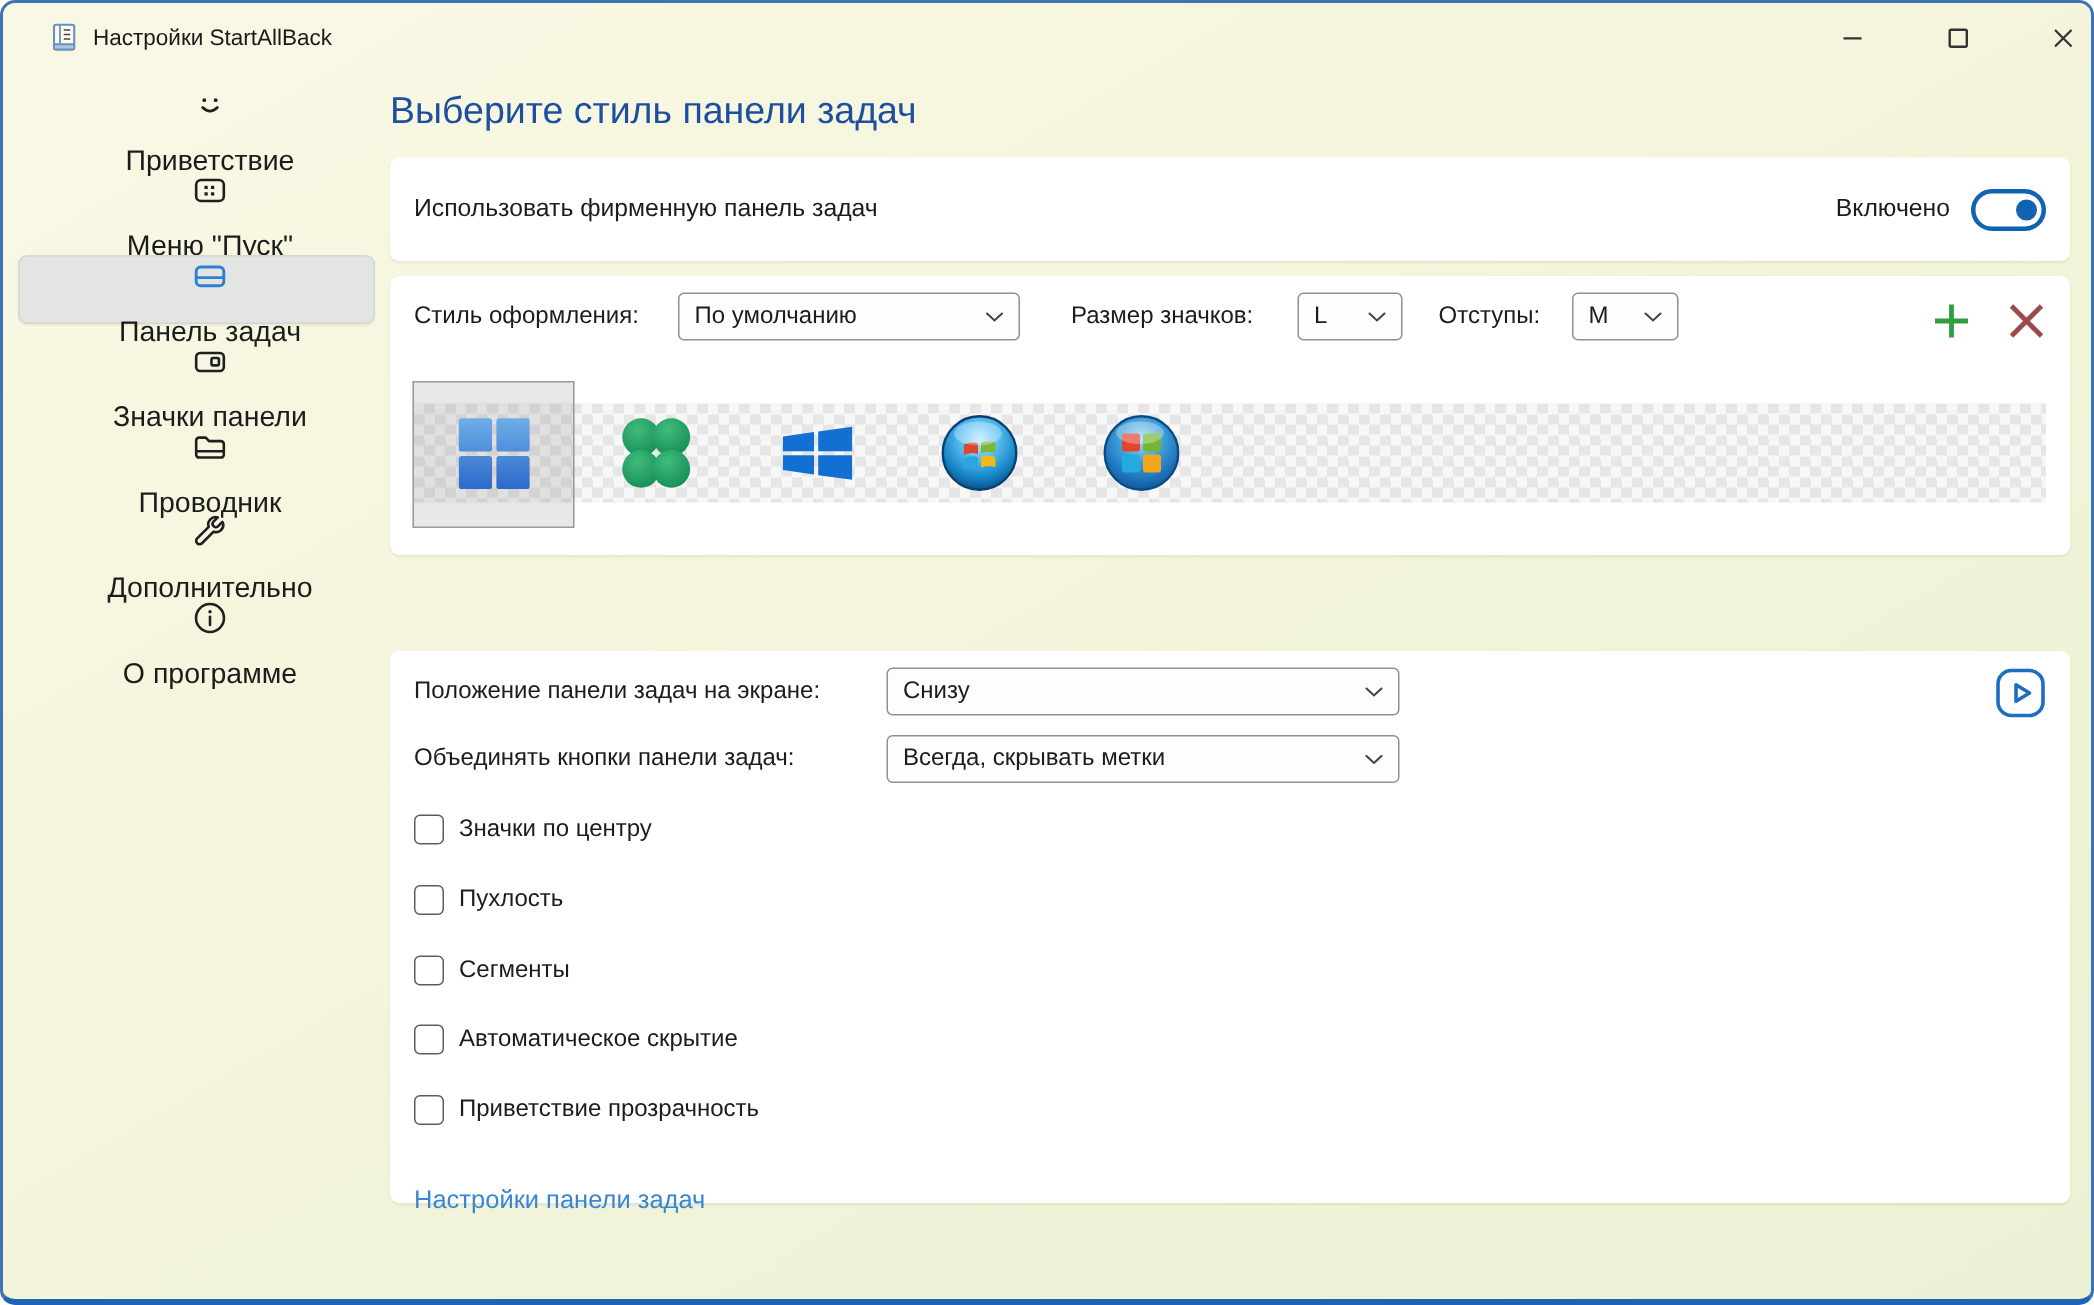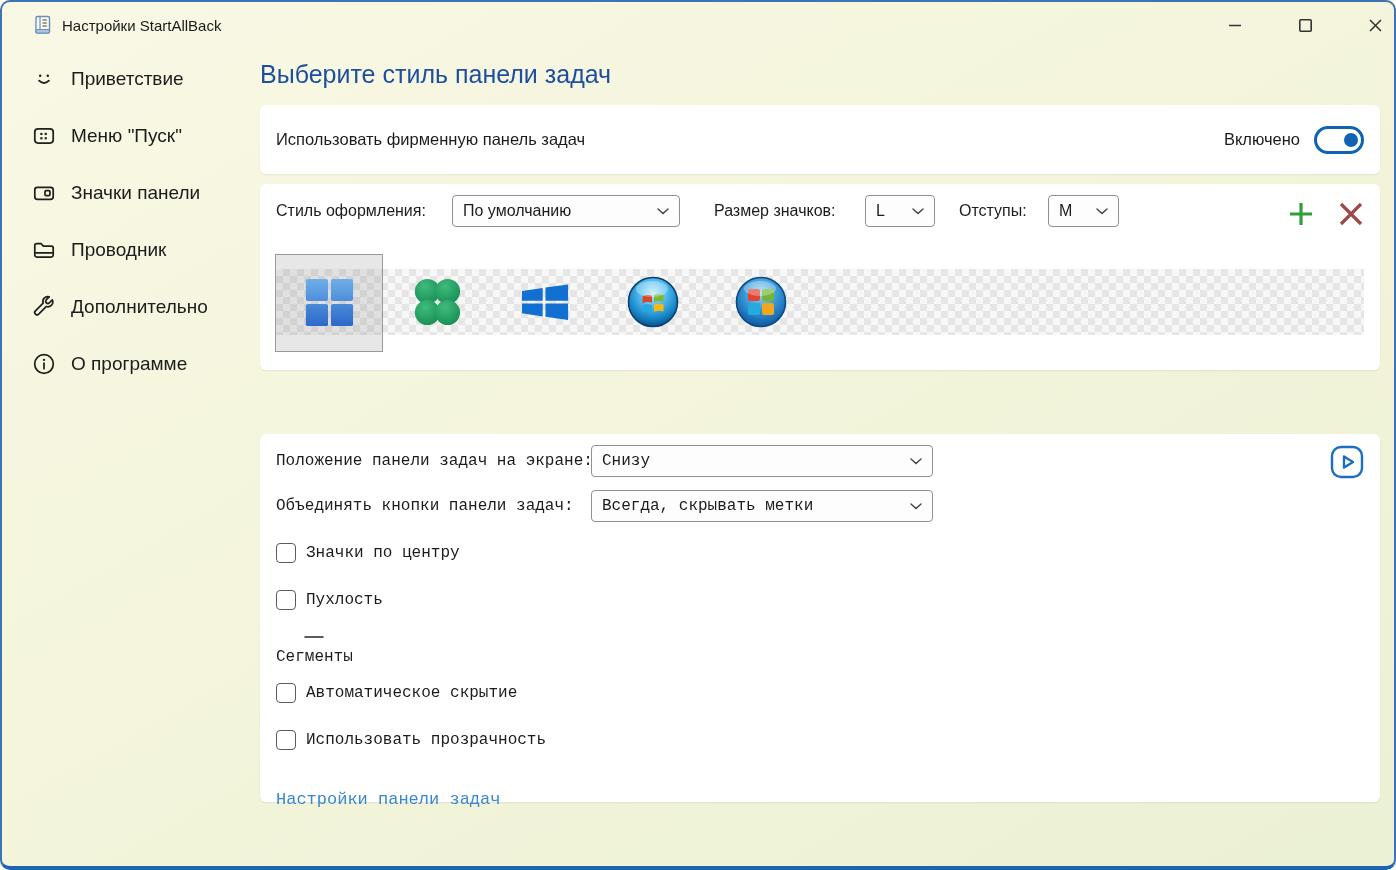--- a/index.html
+++ b/index.html
@@ -14,21 +14,21 @@
   
   .titlebar { position:absolute; top:0; left:16px; width:100%; height:46px; display:flex; align-items:center; }
   .app-icon { margin-left:14px; width:22px; height:22px; display:flex; }
   .title-text { margin-left:8px; font-size:15px; color:#1a1a1a; }
   .win-controls { position:absolute; right:12px; top:0; height:46px; display:flex; align-items:center; gap:24px; }
   .win-btn { width:46px; height:34px; display:flex; align-items:center; justify-content:center; cursor:default; }
 
   
   .sidebar { position:absolute; left:0; top:46px; width:258px; display:flex; flex-direction:column; gap:11px; padding-top:8px; }
   .side-item { height:46px; margin:0 10px 0 10px; display:flex; align-items:center; padding-left:18px; gap:14px;
-               border-radius:6px; border:1px solid transparent; font-size:19px; }
+               border-radius:6px; border:1px solid transparent; font-size:19px;flex-direction:column; }
   .side-item.selected { background:#e3e5e2; border-color:#d3d6d1; box-shadow:0 1px 1px rgba(0,0,0,.05); }
   .side-item .icn { width:26px; height:26px; display:flex; align-items:center; justify-content:center; }
 
   
   .main { position:absolute; left:258px; top:0; width:1120px; height:870px; }
   .h-section { position:absolute; left:0; font-size:25px; color:#1d4f9e; }
   .card { position:absolute; left:0; width:1120px; background:#ffffff; border-radius:6px;
           box-shadow:0 1px 2px rgba(0,0,0,.07); }
 
   
@@ -48,21 +48,21 @@
   .icon-btn { position:absolute; top:15px; width:30px; height:30px; display:flex; align-items:center; justify-content:center; }
 
   .strip { position:absolute; left:16px; top:85px; width:1088px; height:66px;
            background-image:conic-gradient(#e6e6e6 25%,#f7f7f7 0 50%,#e6e6e6 0 75%,#f7f7f7 0);
            background-size:14px 14px; }
   .sel-box { position:absolute; left:15px; top:70px; width:108px; height:98px;
              background:rgba(120,120,120,.18); border:1px solid #969c9e; }
   .logo { position:absolute; top:92px; width:52px; height:52px; display:flex; align-items:center; justify-content:center; }
 
   
-  .card3 { top:432px; height:368px;font-family:Liberation Mono, monospace; }
+  .card3 { top:432px; height:368px; }
   .card3 .row-lbl { position:absolute; left:16px; line-height:32px; font-size:16px; }
   .check-row { position:absolute; left:16px; height:22px; display:flex; align-items:center; gap:10px; font-size:16px; }
   .checkbox { width:20px; height:20px; border:1.6px solid #5c5c5c; border-radius:4px; background:#fff; }
   .link { position:absolute; left:16px; font-size:17px; color:#3987d3; cursor:pointer; }
   .play-btn { position:absolute; left:1070px; top:11px; width:34px; height:34px; display:flex; }
 </style>
 </head>
 <body>
 
 <div class="window">
@@ -117,20 +117,29 @@
           <rect x="3.5" y="5.5" width="17" height="13" rx="3"></rect>
           <rect x="8.6" y="9.1" width="2" height="2" fill="#1f1f1f" stroke="none"></rect>
           <rect x="12.6" y="9.1" width="2" height="2" fill="#1f1f1f" stroke="none"></rect>
           <rect x="8.6" y="13.1" width="2" height="2" fill="#1f1f1f" stroke="none"></rect>
           <rect x="12.6" y="13.1" width="2" height="2" fill="#1f1f1f" stroke="none"></rect>
         </svg>
       </span>
       <span>Меню "Пуск"</span>
     </div>
 
+    <div class="side-item selected">
+      <span class="icn">
+        <svg viewBox="0 0 24 24" width="26" height="26" fill="none" stroke="#2f7fd3" stroke-width="1.8">
+          <rect x="3.5" y="6.5" width="17" height="11.5" rx="2.8"></rect>
+          <line x1="3.8" y1="13" x2="20.2" y2="13"></line>
+        </svg>
+      </span>
+      <span>Панель задач</span>
+    </div>
 
     <div class="side-item">
       <span class="icn">
         <svg viewBox="0 0 24 24" width="26" height="26" fill="none" stroke="#1f1f1f" stroke-width="1.6">
           <rect x="3.5" y="6.8" width="17" height="11" rx="2.4"></rect>
           <rect x="12.9" y="9.8" width="4.6" height="4.6" rx="1"></rect>
         </svg>
       </span>
       <span>Значки панели</span>
     </div>
@@ -326,30 +335,30 @@
       </div>
 
       <div class="check-row" style="top:108px;">
         <span class="checkbox"></span>
         <span>Значки по центру</span>
       </div>
       <div class="check-row" style="top:155px;">
         <span class="checkbox"></span>
         <span>Пухлость</span>
       </div>
-      <div class="check-row" style="top:202px;flex-direction:column;">
+      <div class="check-row" style="top:202px;">
         <span class="checkbox"></span>
         <span>Сегменты</span>
       </div>
       <div class="check-row" style="top:248px;">
         <span class="checkbox"></span>
         <span>Автоматическое скрытие</span>
       </div>
       <div class="check-row" style="top:295px;">
         <span class="checkbox"></span>
-        <span>Использовать прозрачность</span>
+        <span>Приветствие прозрачность</span>
       </div>
 
       <a class="link" style="top:356px;">Настройки панели задач</a>
     </section>
 
   </main>
 </div>
 
 </body></html>

